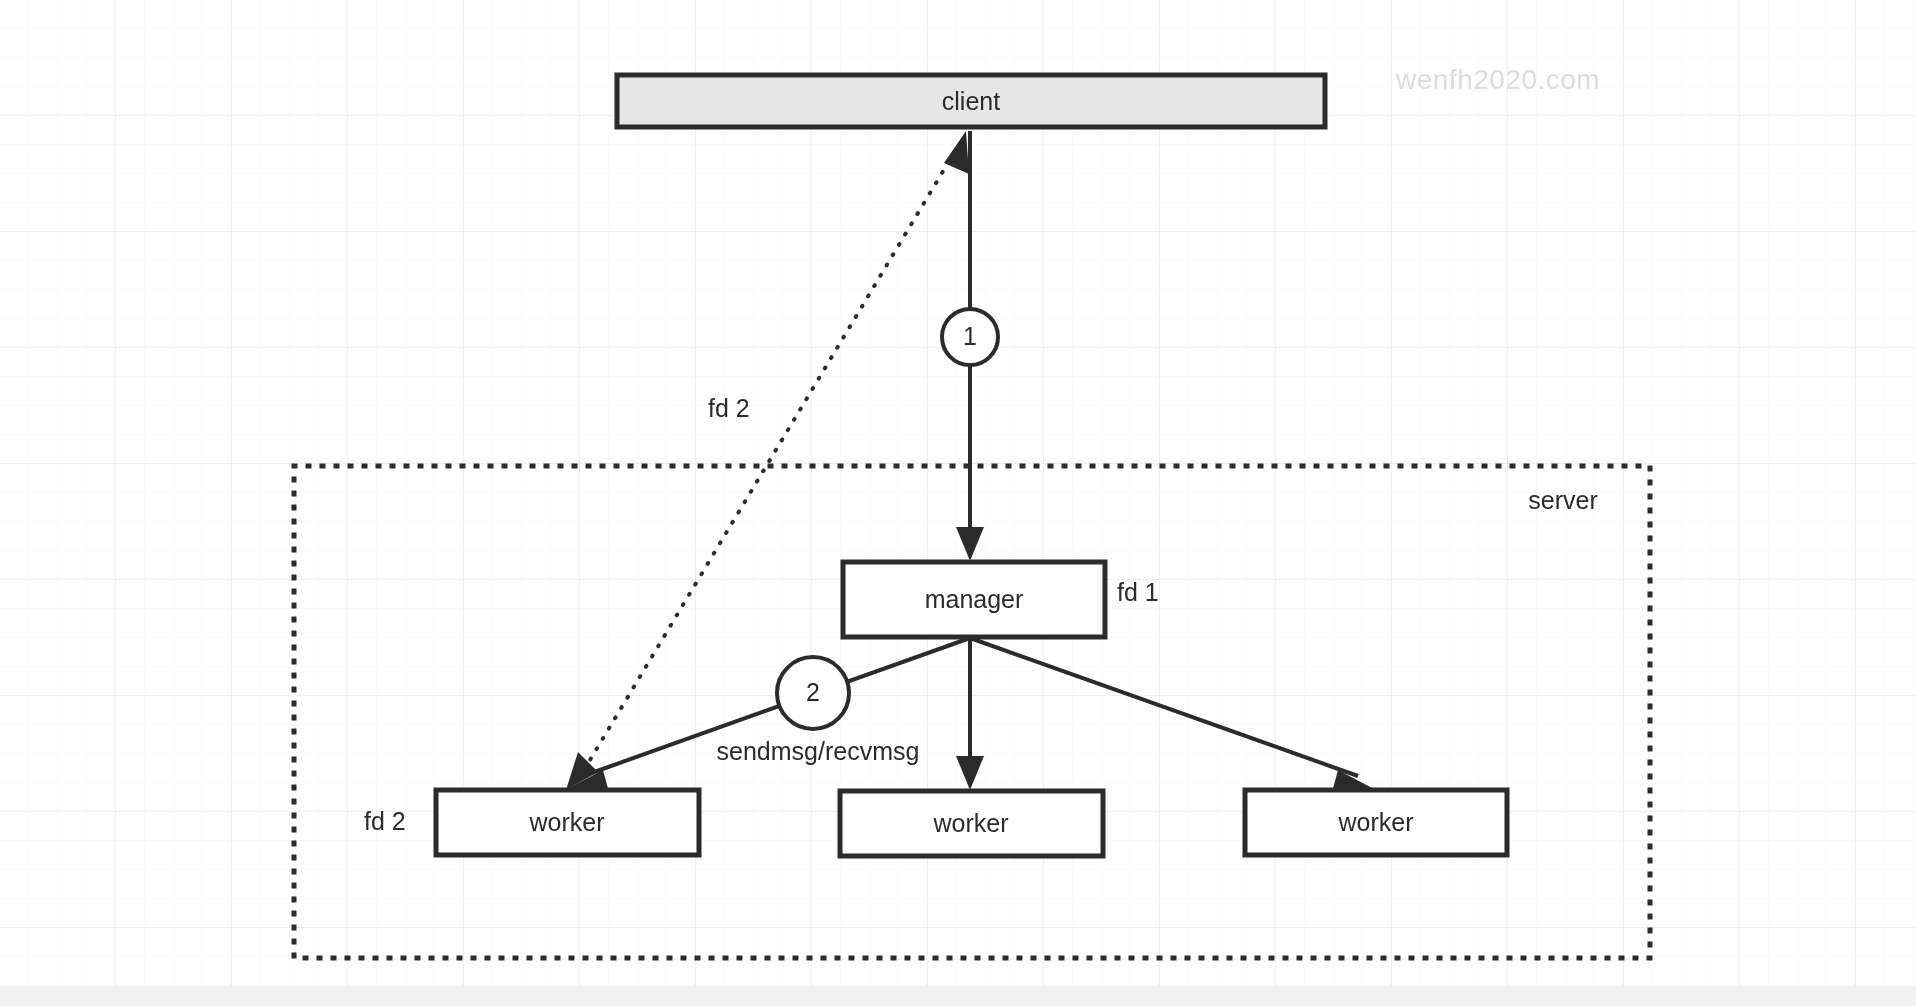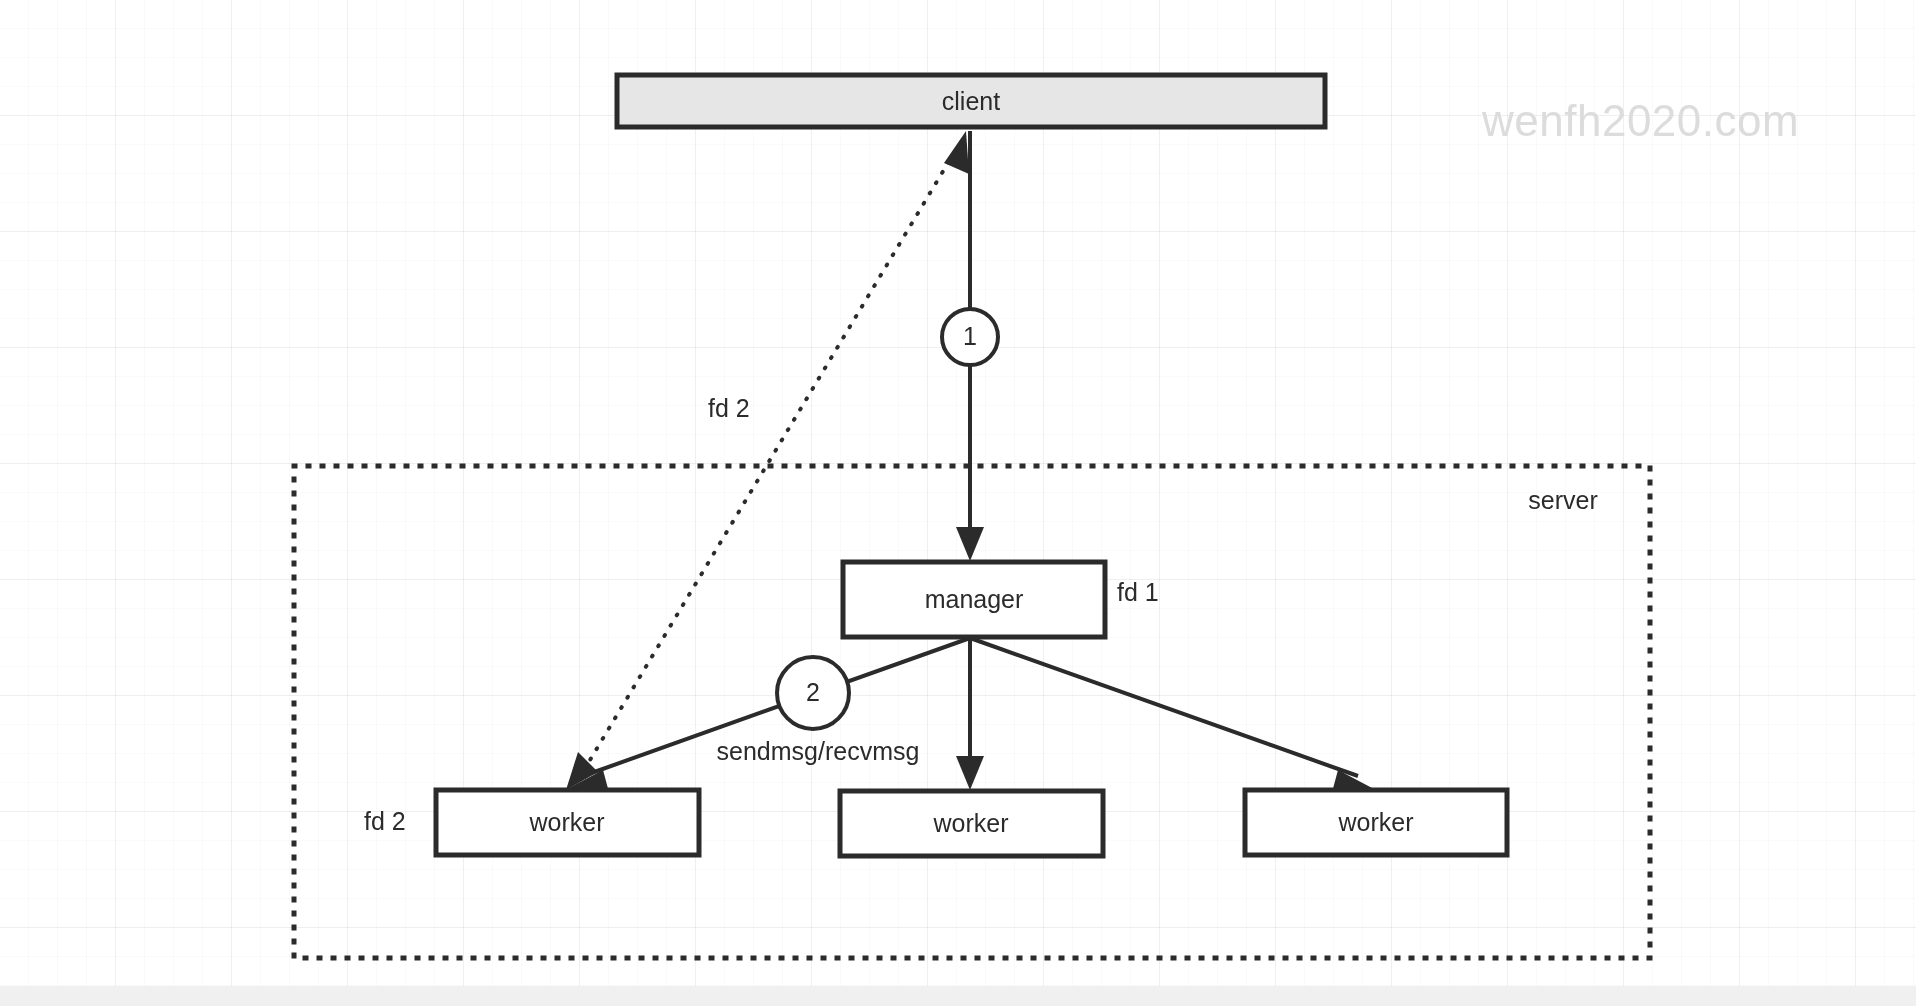--- a/index.html
+++ b/index.html
@@ -30,28 +30,27 @@
   }
   #diagram {
     position: absolute;
     left: 0;
     top: 0;
     width: 1916px;
     height: 1006px;
   }
   .watermark {
     position: absolute;
-    left: 1482px;
+    left: 1396px;
     top: 64px;
-    font-size: 44px;
+    font-size: 28px;
     color: #dcdcdc;
     letter-spacing: 0.5px;
     user-select: none;
     white-space: nowrap;
-    margin-top: 32px;
   }
   .bottombar {
     position: absolute;
     left: 0;
     top: 986px;
     width: 1916px;
     height: 20px;
     background: #f0f0f0;
   }
   text {

